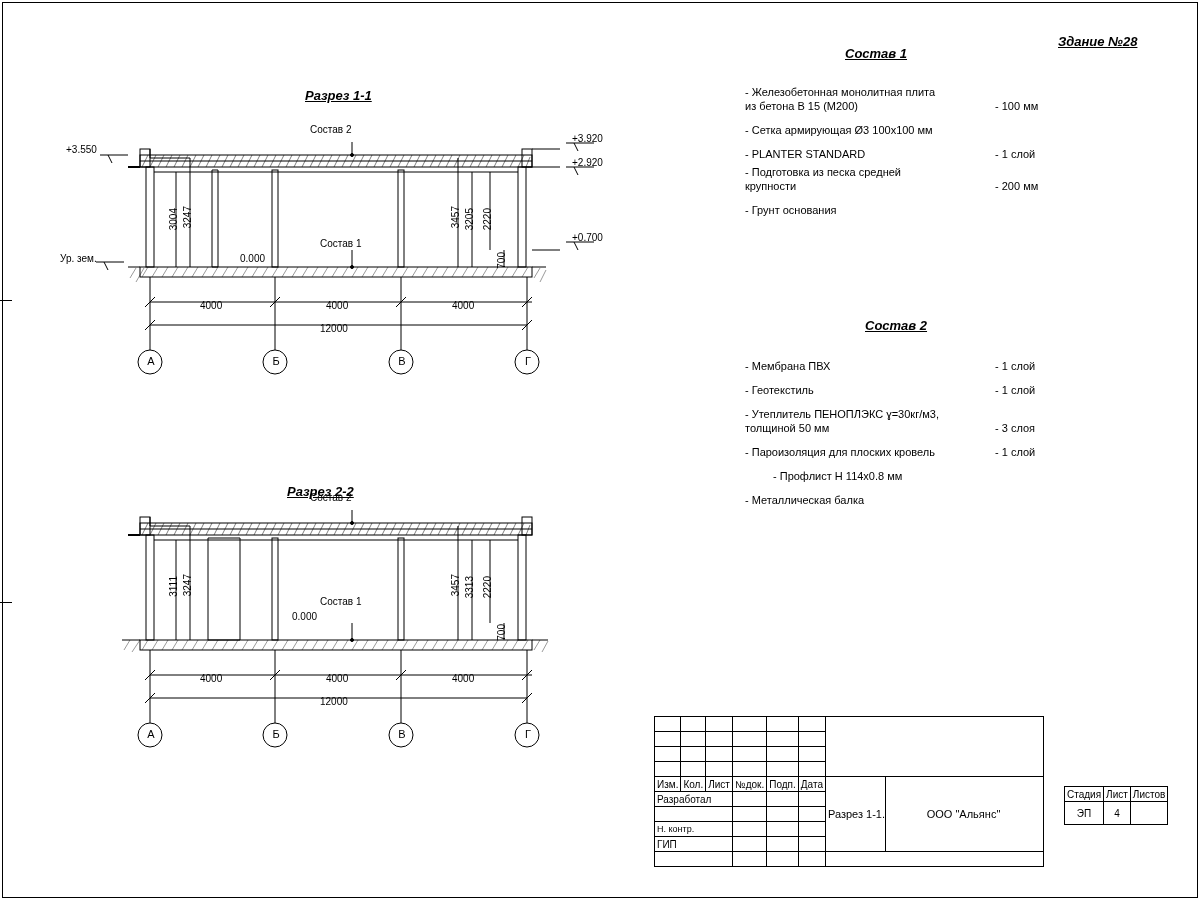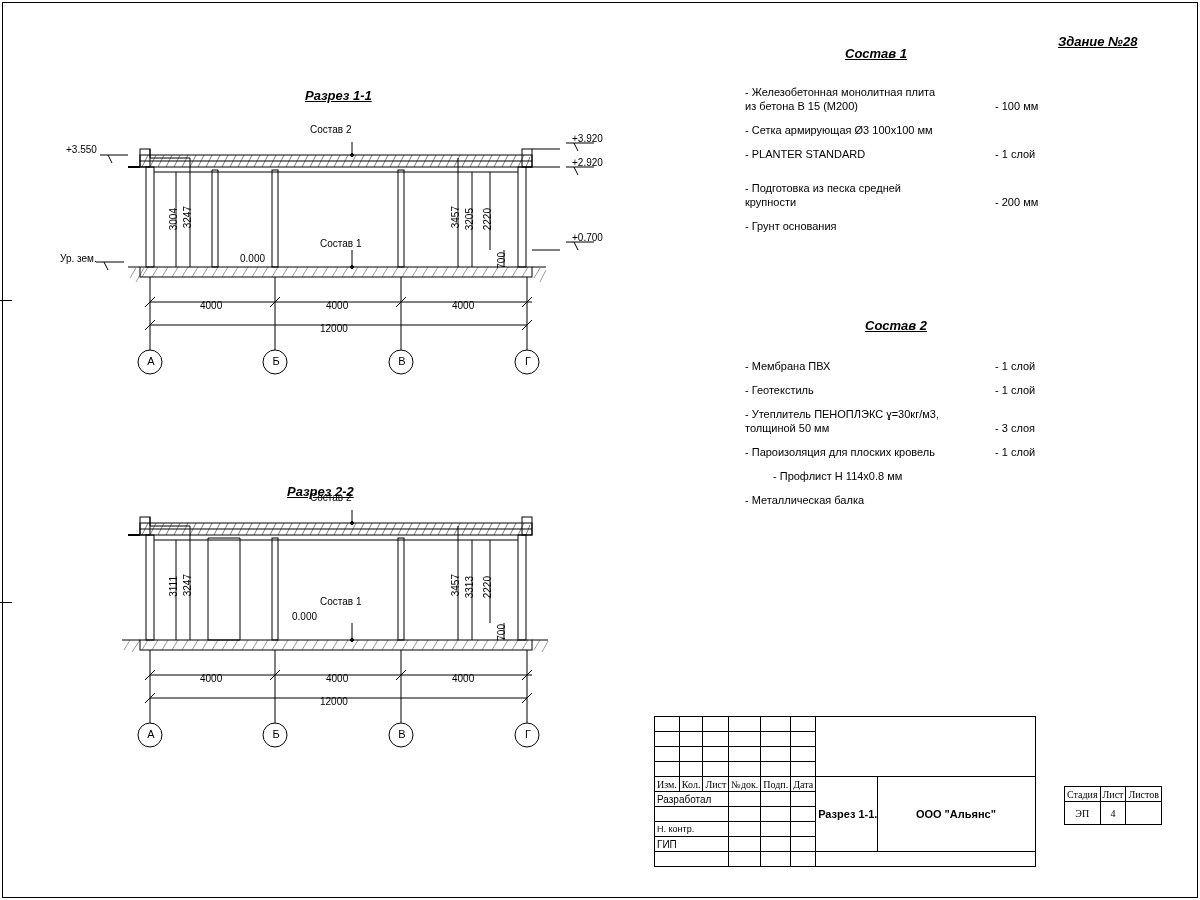--- a/index.html
+++ b/index.html
@@ -14,21 +14,21 @@
   .ttl{font-style:italic;font-weight:bold;text-decoration:underline;font-size:13px;white-space:nowrap;}
   .lbl{font-size:11px;white-space:nowrap;}
   .lbl-s{font-size:10px;white-space:nowrap;}
   .vert{writing-mode:vertical-rl;transform:rotate(180deg);font-size:10px;letter-spacing:0px;}
   .spec h4{margin:0;font-size:13px;font-style:italic;font-weight:bold;text-decoration:underline;}
   .spec-row{position:relative;font-size:11px;line-height:14px;margin-bottom:10px;}
   .spec-row .val{position:absolute;left:250px;top:0;white-space:nowrap;}
   .spec-row .txt{display:block;max-width:245px;}
   table.stamp{position:absolute;border-collapse:collapse;font-size:10px;}
   table.stamp td{border:1px solid #000;padding:0 2px;height:14px;vertical-align:middle;white-space:nowrap;}
-  .c{text-align:center;font-family:Liberation Serif, serif;}
+  .c{text-align:center;}
   svg{display:block;}
 </style>
 </head>
 <body>
 
 <div class="sheet">
 
   <div class="frame-outer"></div>
   <div class="frame-left-tick" style="top:300px;"></div>
   <div class="frame-left-tick" style="top:602px;"></div>
@@ -439,21 +439,21 @@
     <div style="margin-top:24px;">
       <div class="spec-row">
         <span class="txt" style="white-space:pre-line;">- Железобетонная  монолитная плита
   из бетона В 15 (М200)</span>
         <span class="val" style="top:14px;">- 100 мм</span>
       </div>
       <div class="spec-row">
         <span class="txt" style="white-space:pre-line;">- Сетка армирующая Ø3 100х100 мм</span>
         <span class="val"></span>
       </div>
-      <div class="spec-row" style="margin-bottom:20px;">
+      <div class="spec-row" style="margin-bottom:4px;">
         <span class="txt" style="white-space:pre-line;">- PLANTER STANDARD</span>
         <span class="val">- 1  слой</span>
       </div>
       <div class="spec-row">
         <span class="txt" style="white-space:pre-line;">- Подготовка из песка средней
   крупности</span>
         <span class="val" style="top:14px;text-align:center;">- 200 мм</span>
       </div>
       <div class="spec-row">
         <span class="txt" style="white-space:pre-line;">- Грунт основания</span>
@@ -529,21 +529,21 @@
             <td></td>
             <td></td>
           </tr>
       <tr>
         <td class="c">Изм.</td>
         <td class="c">Кол.</td>
         <td class="c">Лист</td>
         <td class="c">№док.</td>
         <td class="c">Подп.</td>
         <td class="c">Дата</td>
-        <td rowspan="5" style="vertical-align:middle;font-weight:bold;">
+        <td rowspan="5" style="vertical-align:middle;">
           <div style="display:flex;height:100%;">
             <div style="flex:1;display:flex;align-items:center;justify-content:center;font-size:11px;border-right:1px solid #000;height:100%;">Разрез 1-1.</div>
             <div style="width:155px;display:flex;align-items:center;justify-content:center;font-size:11px;height:100%;">ООО "Альянс"</div>
           </div>
         </td>
       </tr>
       <tr>
         <td colspan="3">Разработал</td>
         <td></td>
             <td></td>

